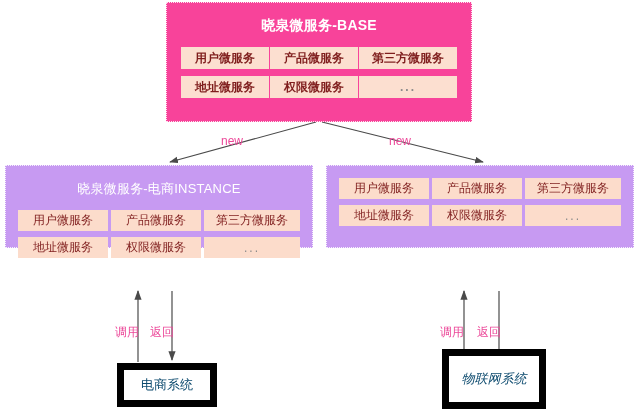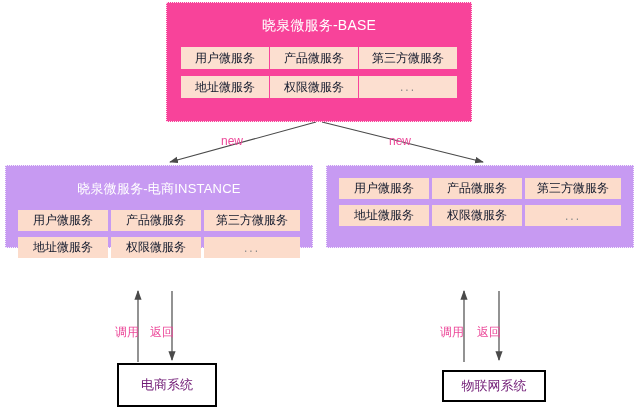--- a/index.html
+++ b/index.html
@@ -41,40 +41,41 @@
     letter-spacing: 0.2px;
     white-space: nowrap;
   }
   .chip-row {
     display: flex;
     justify-content: space-between;
   }
   .chip {
     box-sizing: border-box;
     background: #fcddcb;
-    color: #0f172a;
+    color: #7f1d1d;
     font-size: 12px;
     display: flex;
     align-items: center;
     justify-content: center;
     white-space: nowrap;
   }
   .chip.faded {
     background: #fce3d9;
     color: #8a8a8a;
     letter-spacing: 2px;
   }
 
   
   #base-box {
     left: 166px;
     top: 2px;
     width: 306px;
     height: 120px;
     background: #f8439a;
+    font-weight: bold;
   }
   #base-box .group-title {
     margin-top: 14px;
     font-size: 14px;
   }
   #base-box .chips {
     margin: 12px 14px 0 14px;
   }
   #base-box .chip-row { margin-bottom: 7px; }
   #base-box .chip {
@@ -106,39 +107,40 @@
     height: 21px;
     background: #fcdccb;
   }
   .instance-box .chip.wide { width: 96px; }
 
   
   .system-box {
     position: absolute;
     box-sizing: border-box;
     background: #ffffff;
-    border: 2px solid #000000;
+    border: 7px solid #000000;
     display: flex;
     align-items: center;
     justify-content: center;
     font-size: 13px;
-    color: #701a75;
+    color: #0c4a6e;
     white-space: nowrap;
   }
   #system-ecommerce {
     left: 117px;
     top: 363px;
     width: 100px;
     height: 44px;
   }
   #system-iot {
     left: 442px;
-    top: 370px;
+    top: 349px;
     width: 104px;
-    height: 32px;
+    height: 60px;
+    font-style: italic;
   }
 
   
   .edge-label {
     position: absolute;
     font-size: 12px;
     color: #ec4899;
     white-space: nowrap;
   }
   #label-new-left  { left: 221px; top: 134px; }

